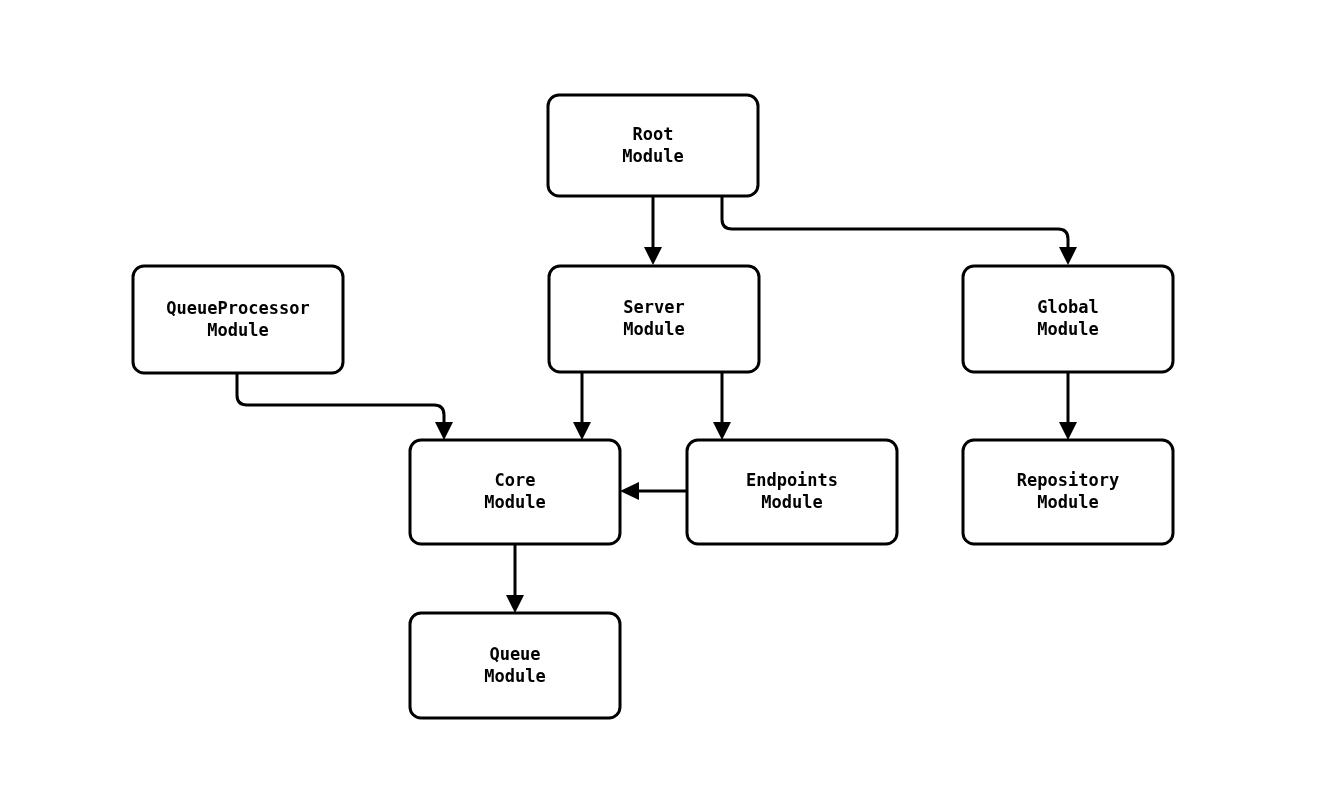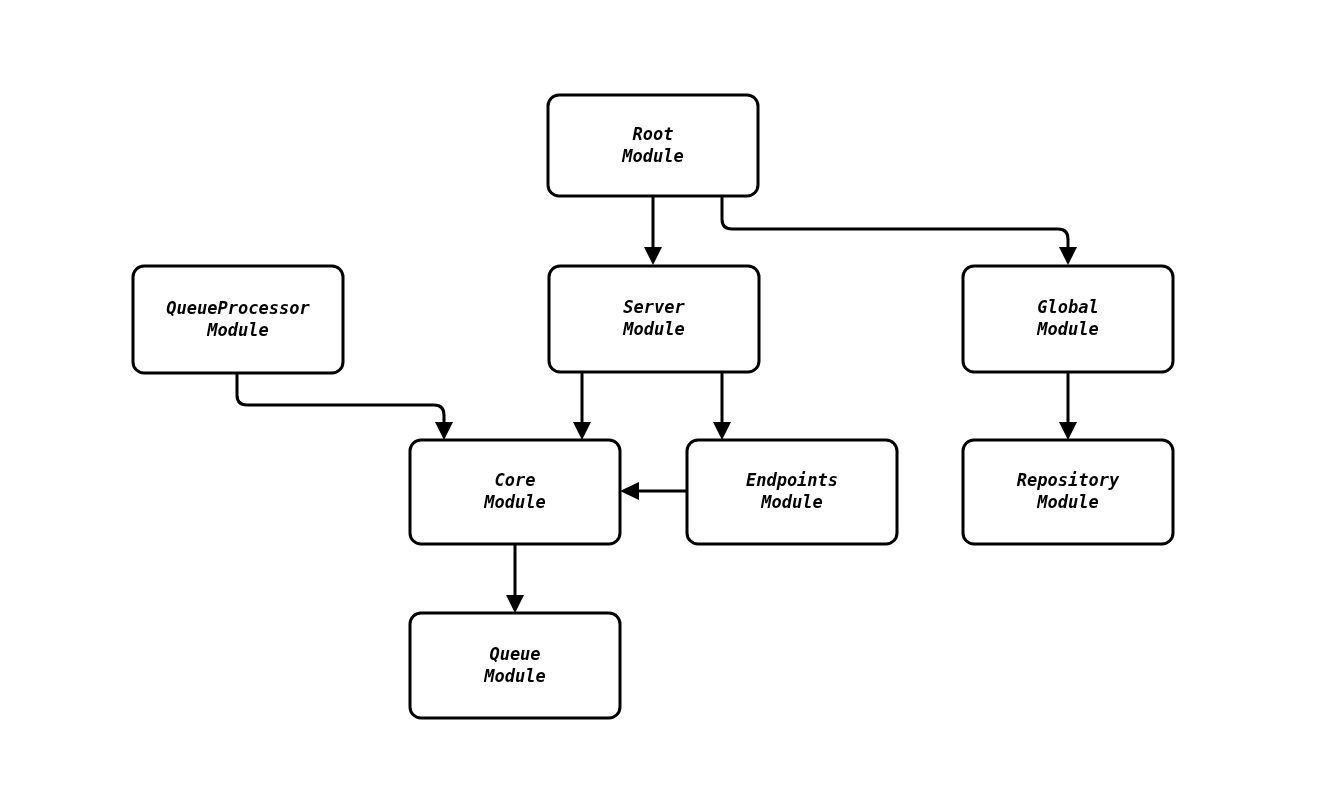--- a/index.html
+++ b/index.html
@@ -11,21 +11,20 @@
     width: 1337px;
     height: 809px;
     overflow: hidden;
     font-family: "DejaVu Sans Mono", "Liberation Mono", monospace;
   }
   #diagram-canvas {
     position: relative;
     width: 1337px;
     height: 623px;
     background: #ffffff;
-    font-style: italic;
   }
   svg.diagram-svg {
     position: absolute;
     top: 0;
     left: 0;
     width: 1337px;
     height: 809px;
     display: block;
   }
   .node-rect {

